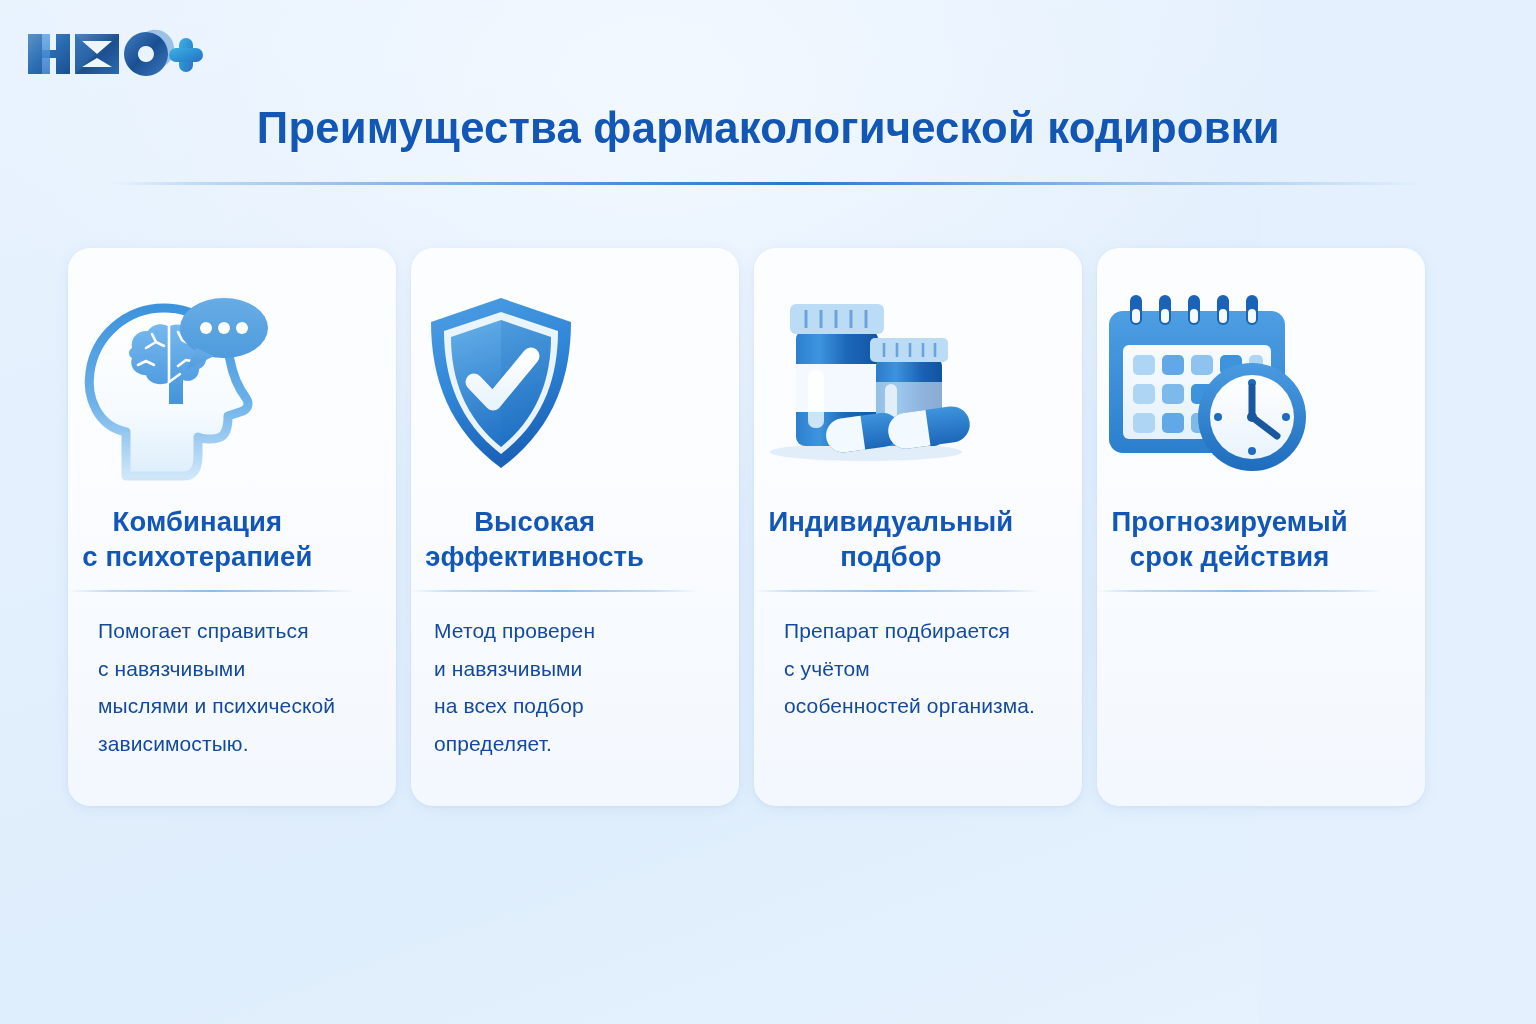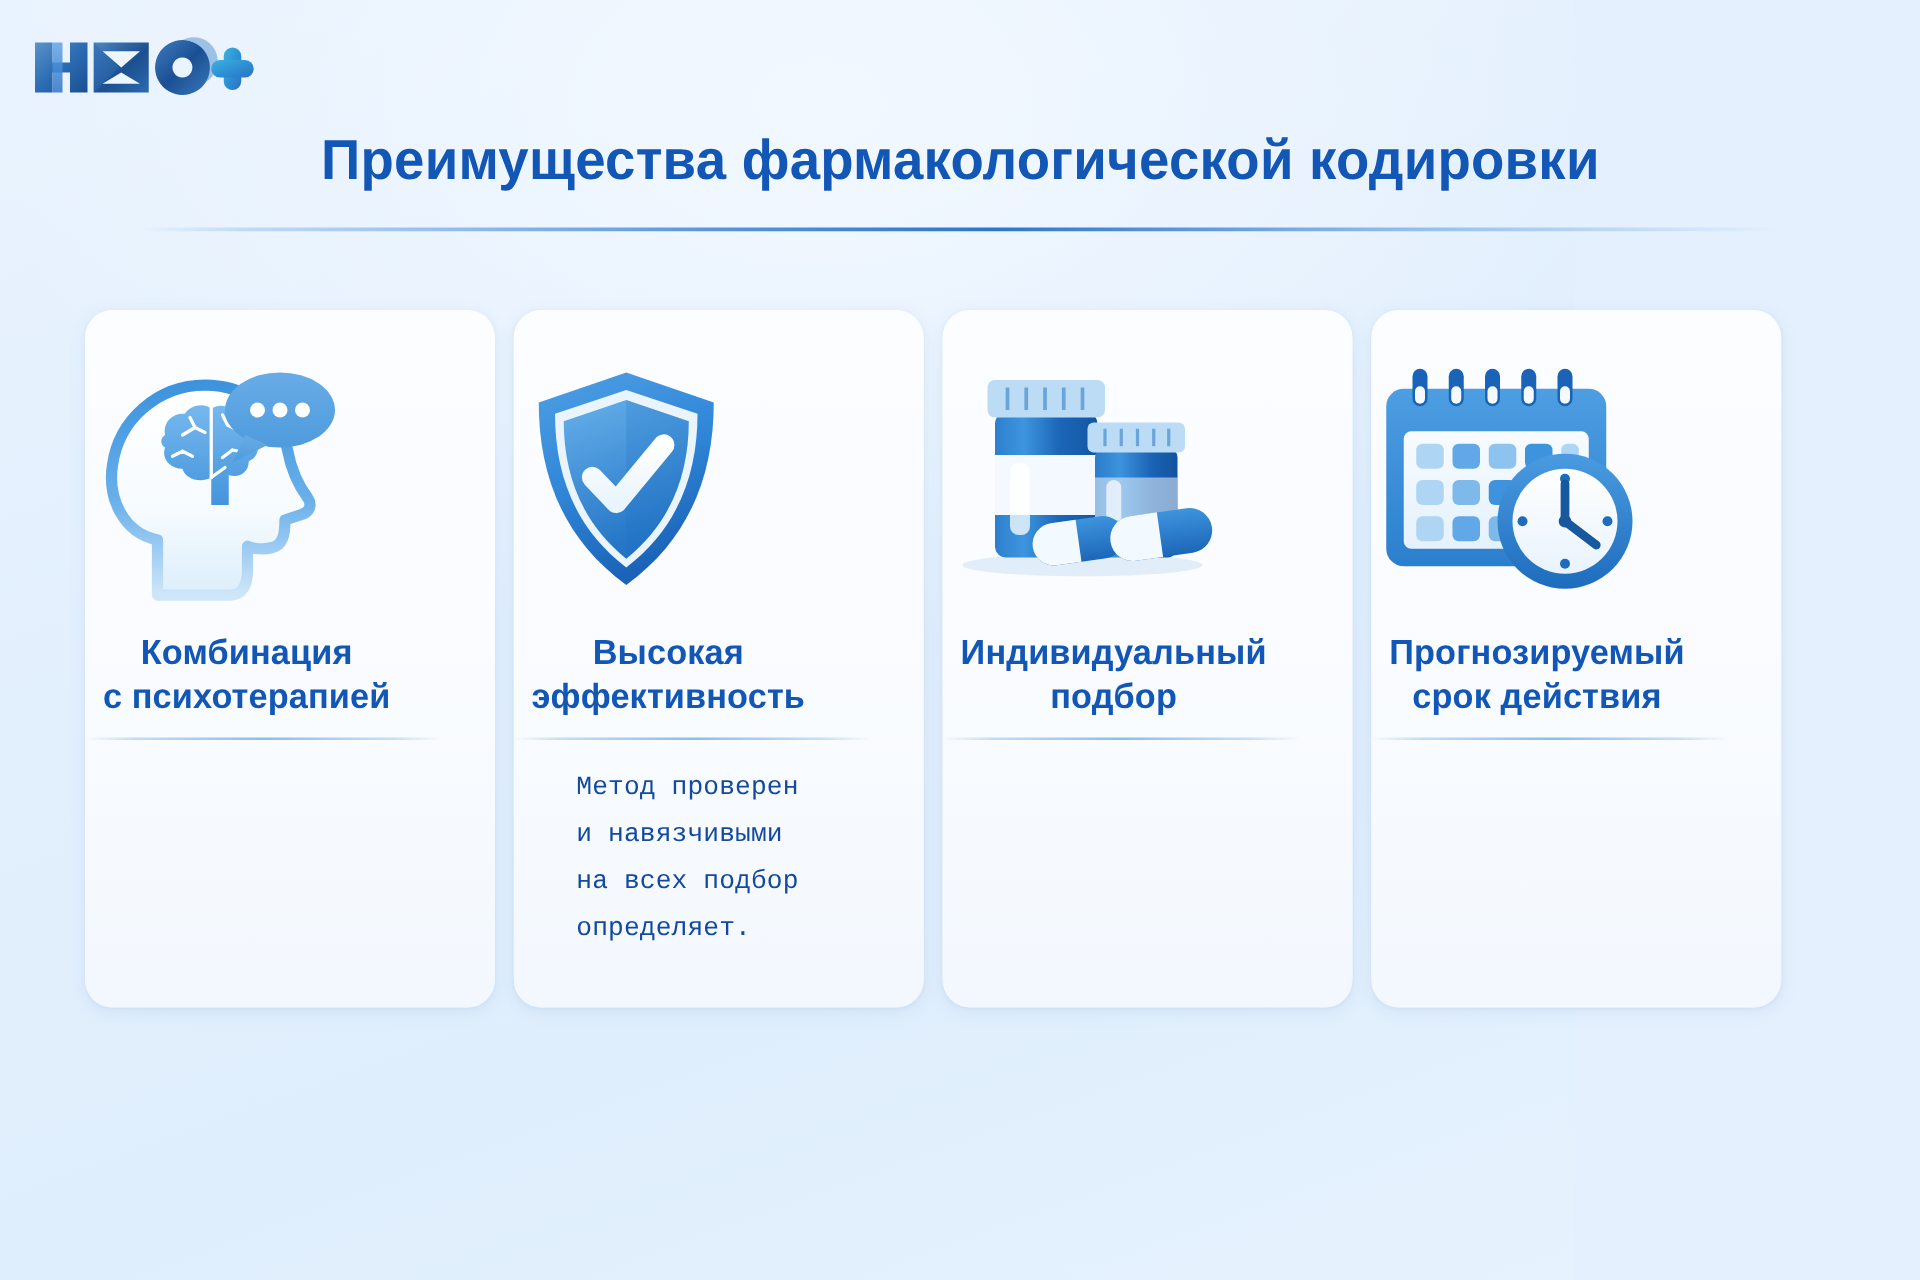--- a/index.html
+++ b/index.html
@@ -125,22 +125,21 @@
     padding: 0 26px 0 30px;
     font-size: 21px;
     line-height: 1.78;
     color: #134a9e;
     text-align: left;
     width: 100%;
     box-sizing: border-box;
     letter-spacing: 0.1px;
   }
   .card-body.indent {
-    padding-left: 50px;
-    font-family: Liberation Mono, monospace;
+    padding-left: 23px;
   }
 </style>
 </head>
 <body>
 
 <div class="page">
 
   <div class="logo">
     <svg viewBox="0 0 200 62" width="200" height="62">
       <defs>
@@ -257,20 +256,26 @@
           <circle cx="138" cy="42" r="6" fill="#ffffff"></circle>
           <circle cx="156" cy="42" r="6" fill="#ffffff"></circle>
           <circle cx="174" cy="42" r="6" fill="#ffffff"></circle>
         </svg>
       </div>
       <div class="card-heading">
         <span>Комбинация</span><br>
         <span>с психотерапией</span>
       </div>
       <div class="card-rule"></div>
+      <div class="card-body">
+        <span>Помогает справиться</span><br>
+        <span>с навязчивыми</span><br>
+        <span>мыслями и психической</span><br>
+        <span>зависимостыю.</span>
+      </div>
     </div>
 
     <div class="card">
       <div class="card-icon">
         <svg viewBox="0 0 180 195" width="180" height="195">
           <defs>
             <linearGradient id="shOut" x1="0" y1="0" x2="0.35" y2="1">
               <stop offset="0%" stop-color="#4fa0e4"></stop>
               <stop offset="55%" stop-color="#2f86d8"></stop>
               <stop offset="100%" stop-color="#1b63b8"></stop>
@@ -366,20 +371,25 @@
             <rect x="134" y="124" width="82" height="36" rx="18" fill="url(#capG)"></rect>
             <path d="M152 124 a18 18 0 0 0 0 36 h22 v-36 z" fill="#f2f9ff"></path>
           </g>
         </svg>
       </div>
       <div class="card-heading">
         <span>Индивидуальный</span><br>
         <span>подбор</span>
       </div>
       <div class="card-rule"></div>
+      <div class="card-body">
+        <span>Препарат подбирается</span><br>
+        <span>с учётом</span><br>
+        <span>особенностей организма.</span>
+      </div>
     </div>
 
     <div class="card">
       <div class="card-icon">
         <svg viewBox="0 0 220 190" width="220" height="190">
           <defs>
             <linearGradient id="calTop" x1="0" y1="0" x2="0" y2="1">
               <stop offset="0%" stop-color="#4d9ee2"></stop>
               <stop offset="100%" stop-color="#2b7fcd"></stop>
             </linearGradient>

